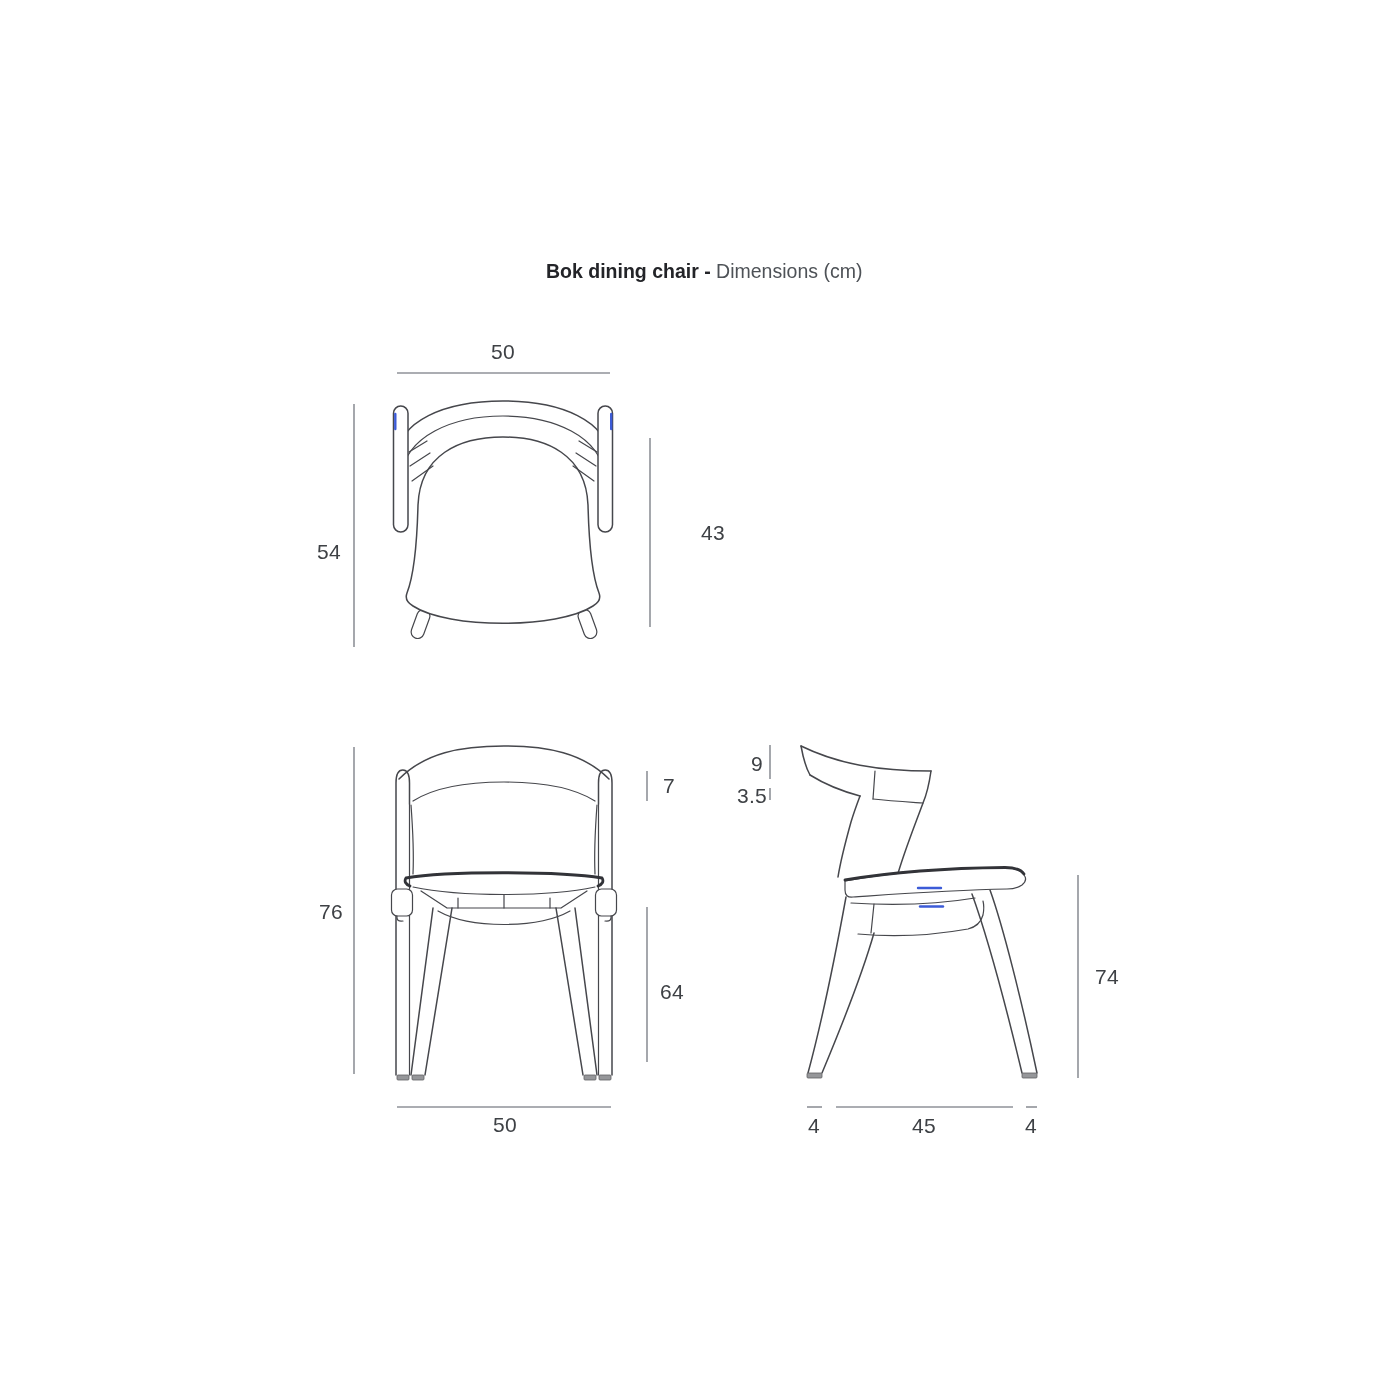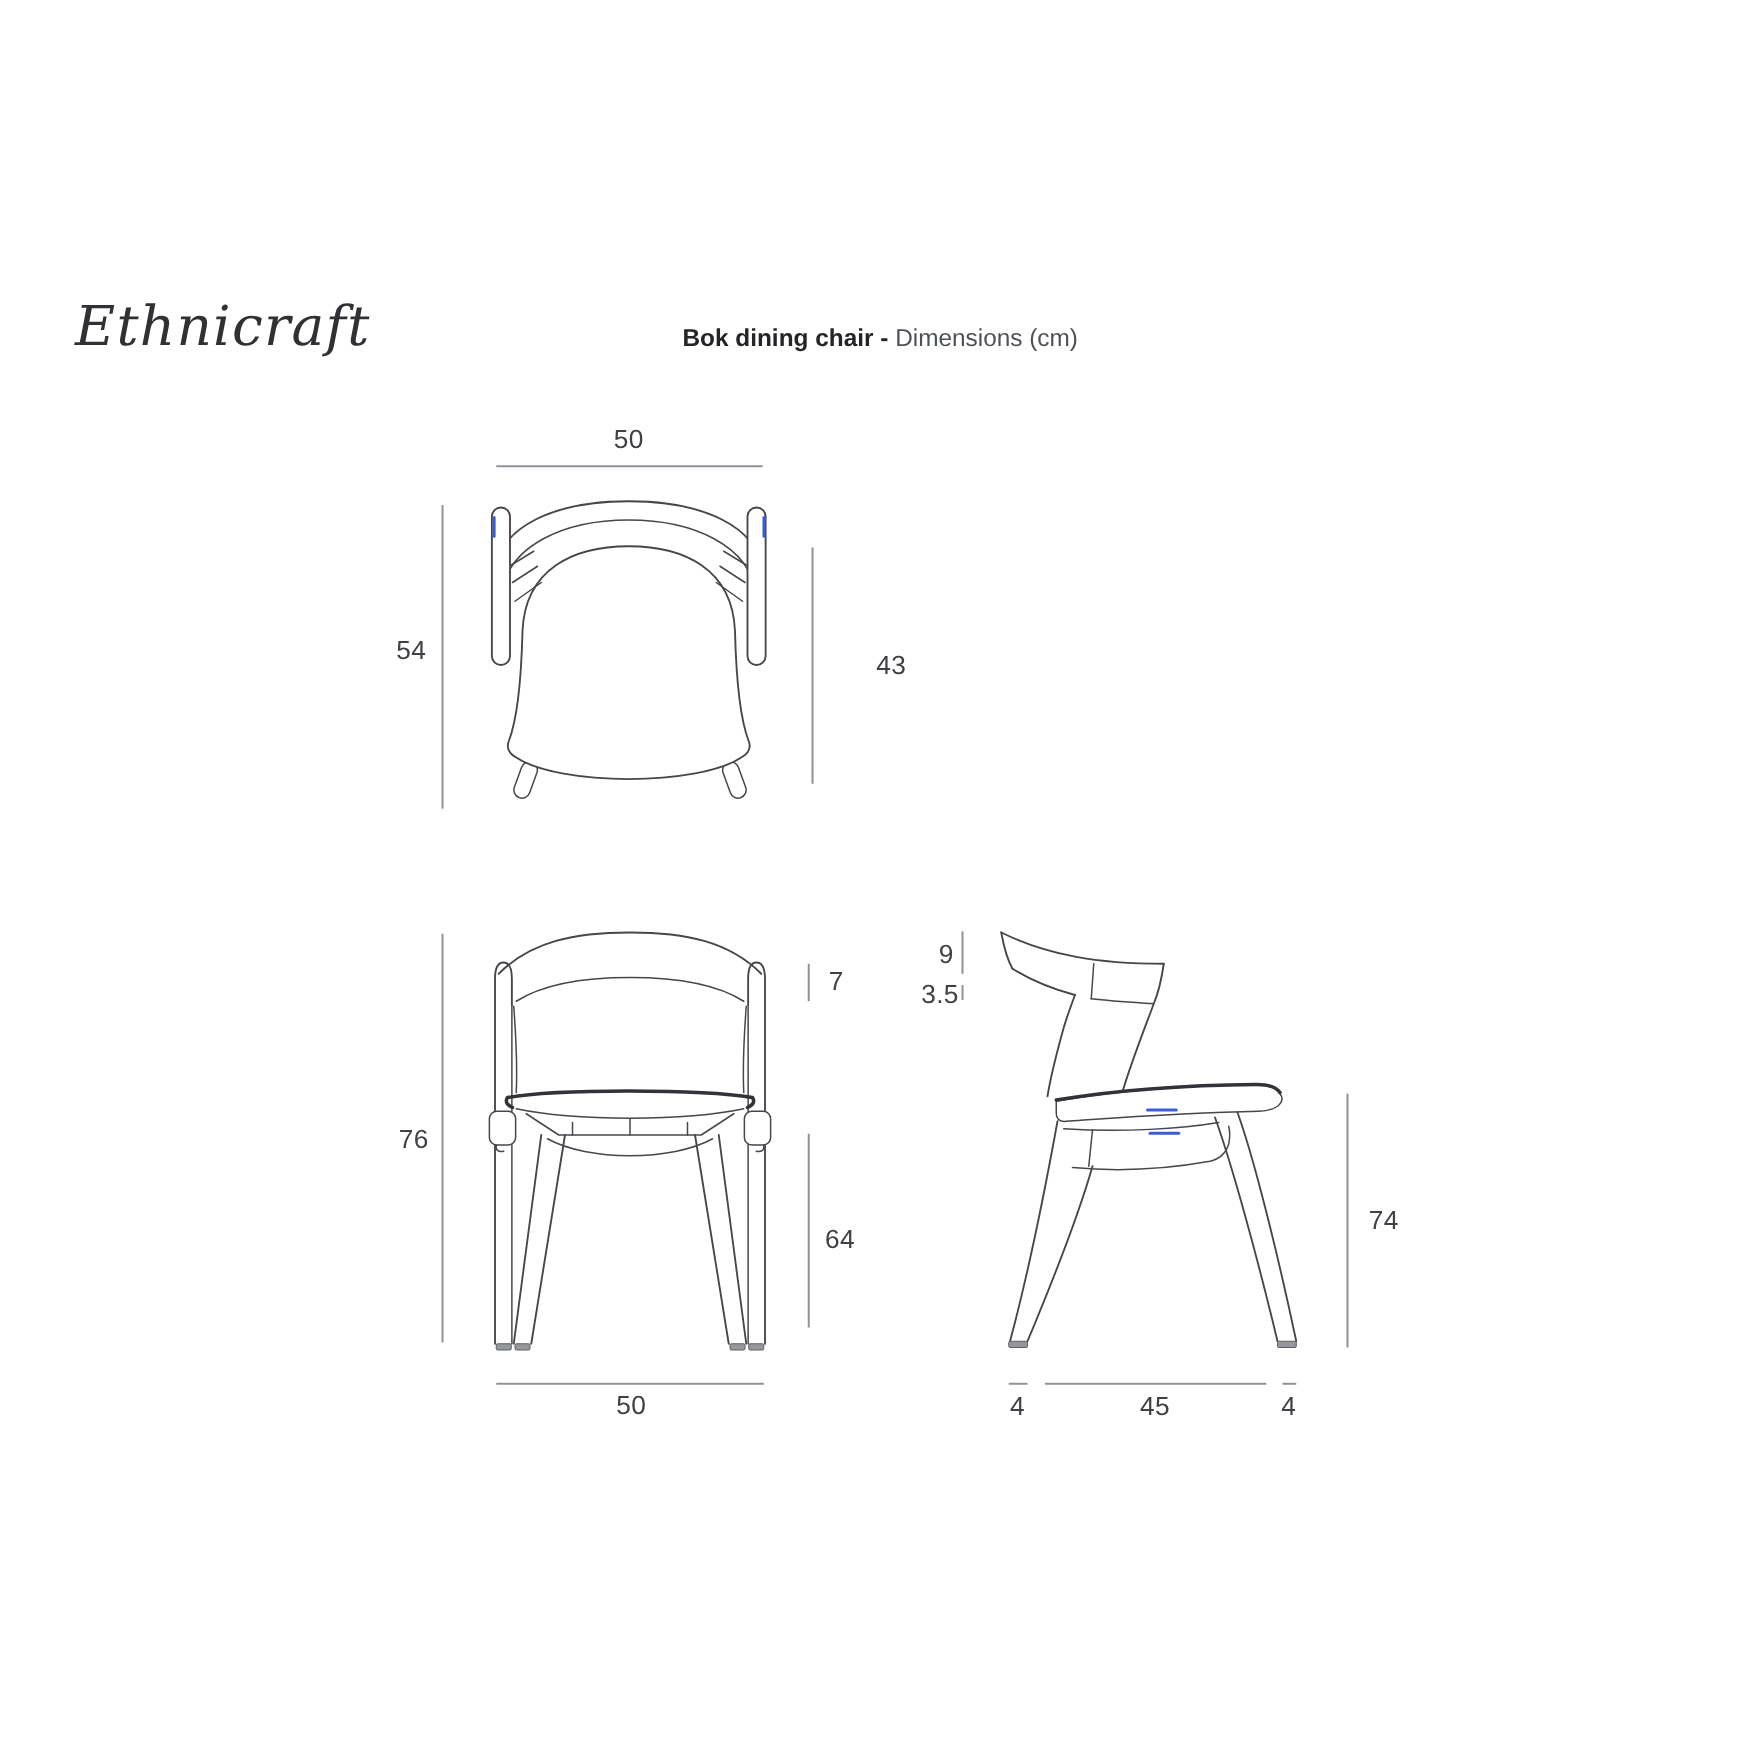--- a/index.html
+++ b/index.html
@@ -20,21 +20,20 @@
   .thick{stroke:#323338;fill:none;stroke-width:2.8;stroke-linecap:round;}
   .dim{stroke:#8f9298;fill:none;stroke-width:1.6;}
   .blue{stroke:#3c5bd7;fill:none;stroke-width:2.4;stroke-linecap:round;}
   .pad{fill:#96979a;stroke:#5f6063;stroke-width:.8;}
 </style>
 </head>
 <body>
 
 <div class="canvas">
 
-  <div class="logo">Ethnicraft</div>
 
   <div class="title">
     <span class="b">Bok dining chair -</span>
     <span class="r">Dimensions (cm)</span>
   </div>
 
   <svg class="view-svg" style="left:310px;top:335px;" width="390" height="335" viewBox="310 335 390 335">
 
     <g>
       <line class="dim" x1="397" y1="373" x2="610" y2="373"></line>
@@ -58,21 +57,21 @@
       <rect class="olf" x="598" y="406" width="14.5" height="126" rx="7.2"></rect>
 
       <path class="ol thin" d="M 409,452 L 427,441 M 410,466 L 430,453 M 412,481 L 433,466"></path>
       <path class="ol thin" d="M 597,452 L 579,441 M 596,466 L 576,453 M 594,481 L 573,466"></path>
 
       <line class="blue" x1="395.3" y1="414" x2="395.3" y2="429"></line>
       <line class="blue" x1="611.2" y1="414" x2="611.2" y2="429"></line>
     </g>
   </svg>
   <div class="dim-label" style="left:503px;top:352px;">50</div>
-  <div class="dim-label" style="left:329px;top:521px;">54</div>
+  <div class="dim-label" style="left:329px;top:552px;">54</div>
   <div class="dim-label" style="left:677px;top:533px;margin-left:36px;">43</div>
 
   <svg class="view-svg" style="left:315px;top:735px;" width="390" height="410" viewBox="315 735 390 410">
     <g>
       <line class="dim" x1="354" y1="747" x2="354" y2="1074"></line>
       <line class="dim" x1="647" y1="771" x2="647" y2="801"></line>
       <line class="dim" x1="647" y1="907" x2="647" y2="1062"></line>
       <line class="dim" x1="397" y1="1107" x2="611" y2="1107"></line>
     </g>
     <g>

